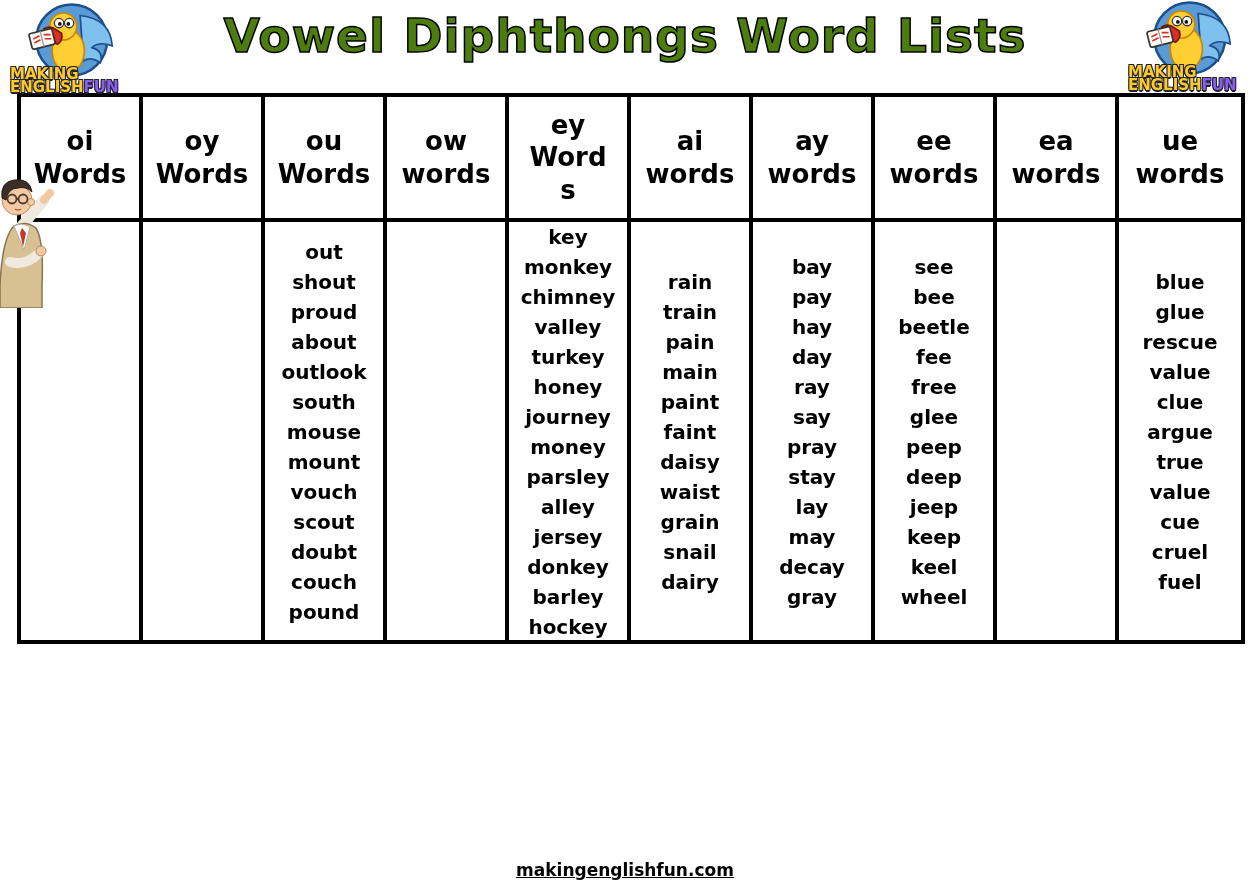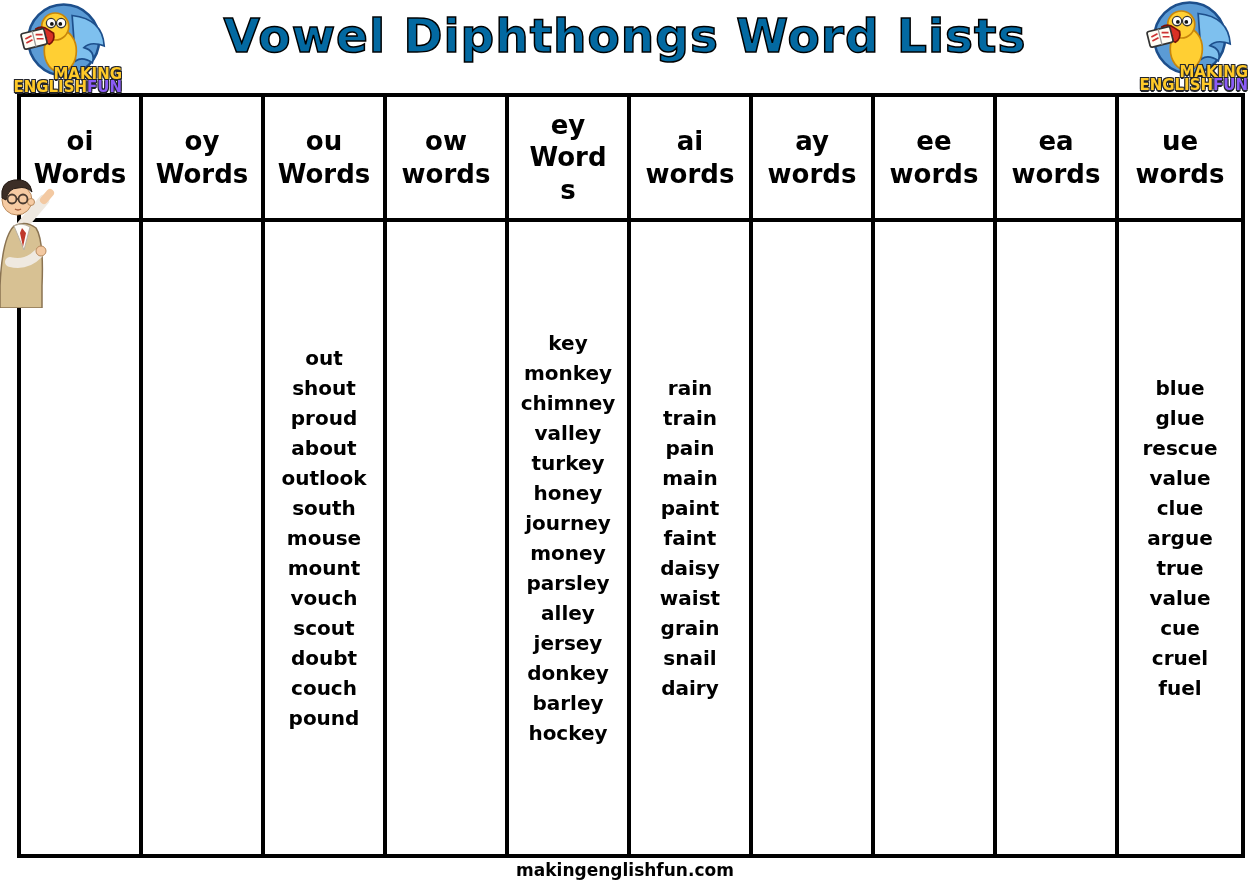--- a/index.html
+++ b/index.html
@@ -15,30 +15,30 @@
 
   
   .title{
     position:absolute;
     top:8px;left:0;right:0;
     margin:0;
     text-align:center;
     font-size:47px;
     font-weight:900;
     letter-spacing:1px;
-    color:#0369a1;
+    color:#4d7c0f;
     -webkit-text-stroke:1.5px #000;
     font-family:"DejaVu Sans","Liberation Sans",sans-serif;
   }
 
   
   .table{
     position:absolute;
     left:17px;top:93px;
-    width:1228px;height:765px;
+    width:1228px;height:551px;
     box-sizing:border-box;
     border:4px solid #000;
     background:#fff;
     display:grid;
     grid-template-columns:repeat(10,1fr);
     z-index:1;
   }
   .col{
     box-sizing:border-box;
     border-right:4px solid #000;
@@ -77,31 +77,33 @@
     font-family:"DejaVu Sans","Liberation Sans",sans-serif;
   }
 
   
   .footer{
     position:absolute;
     top:860px;left:0;right:0;
     text-align:center;
     font-size:17px;
     font-weight:bold;
+    text-decoration:underline;
     color:#000;
     z-index:2;
     cursor:pointer;
   }
 
   
   .logo{
     position:absolute;
     width:120px;
-    text-align:right;
+    text-align:left;
     z-index:6;
+    margin-left:8px;
   }
   .logo-left{top:2px;left:2px;}
   .logo-right{top:0px;right:2px;}
   .logo svg{width:104px;height:76px;display:block;margin:0 auto;}
   .brand{
     margin-top:-10px;
     font-weight:900;
     font-size:15px;
     line-height:13px;
     letter-spacing:0px;
@@ -199,24 +201,56 @@
             <li>waist</li>
             <li>grain</li>
             <li>snail</li>
             <li>dairy</li>
           </ul>
         </div>
       </div>
       <div class="col">
         <div class="hdr">ay
 words</div>
+        <div class="cellbody">
+          <ul class="words">
+            <li>bay</li>
+            <li>pay</li>
+            <li>hay</li>
+            <li>day</li>
+            <li>ray</li>
+            <li>say</li>
+            <li>pray</li>
+            <li>stay</li>
+            <li>lay</li>
+            <li>may</li>
+            <li>decay</li>
+            <li>gray</li>
+          </ul>
+        </div>
       </div>
       <div class="col">
         <div class="hdr">ee
 words</div>
+        <div class="cellbody">
+          <ul class="words">
+            <li>see</li>
+            <li>bee</li>
+            <li>beetle</li>
+            <li>fee</li>
+            <li>free</li>
+            <li>glee</li>
+            <li>peep</li>
+            <li>deep</li>
+            <li>jeep</li>
+            <li>keep</li>
+            <li>keel</li>
+            <li>wheel</li>
+          </ul>
+        </div>
       </div>
       <div class="col">
         <div class="hdr">ea
 words</div>
       </div>
       <div class="col">
         <div class="hdr">ue
 words</div>
         <div class="cellbody">
           <ul class="words">

